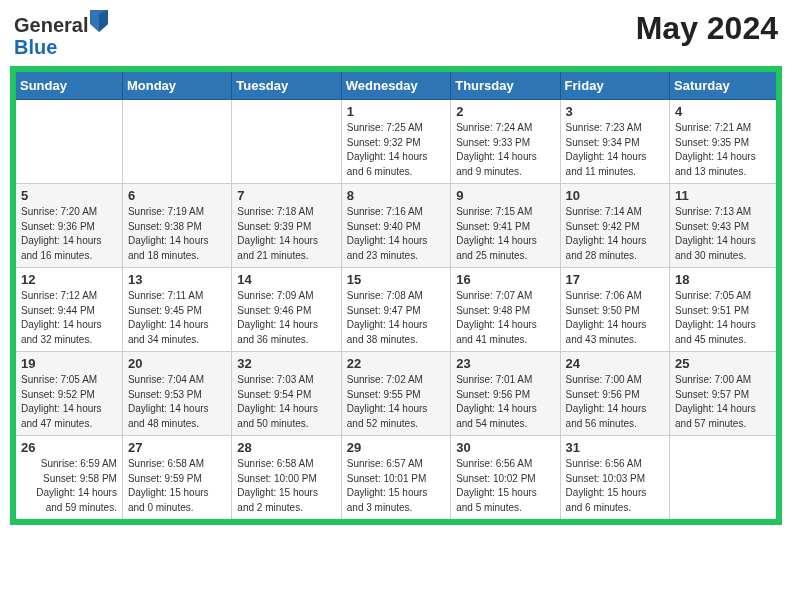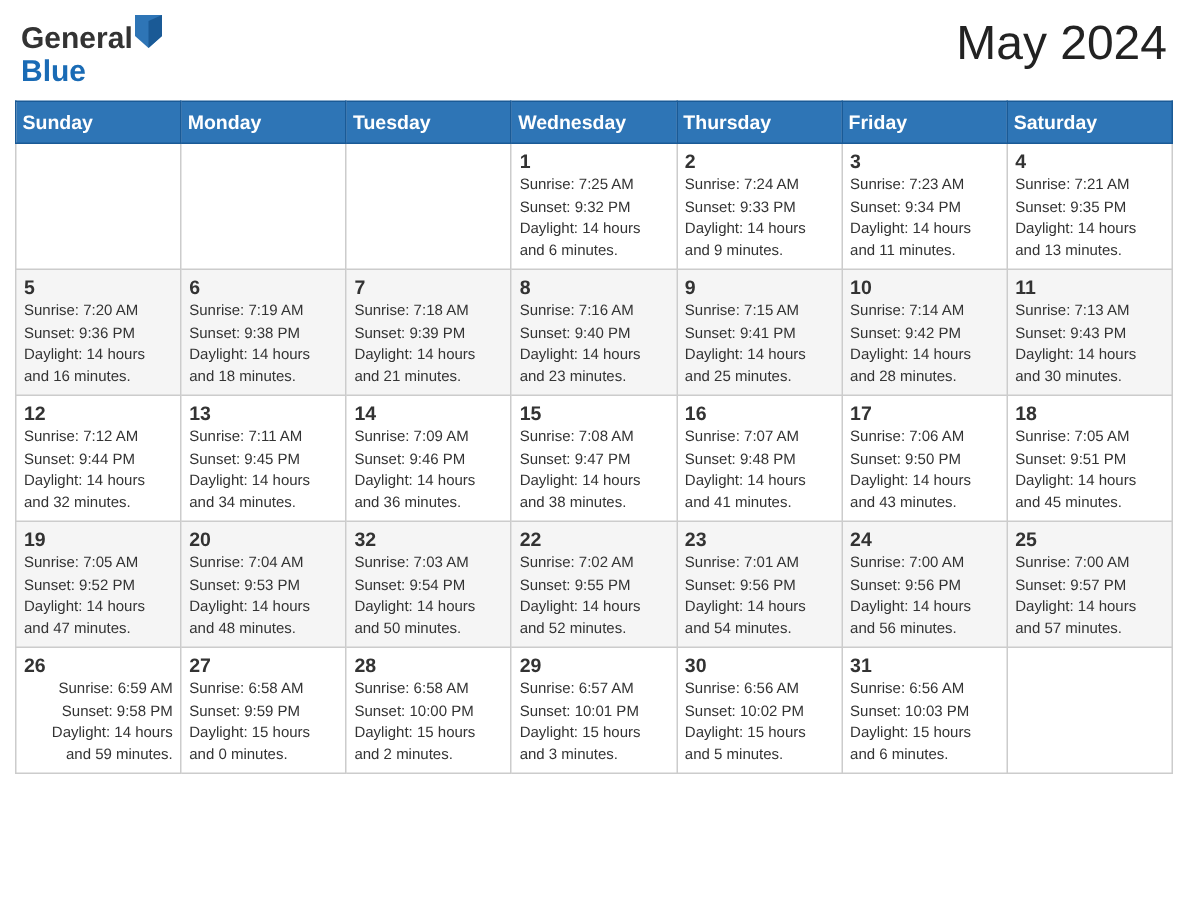--- a/index.html
+++ b/index.html
@@ -31,31 +31,31 @@
     .logo-icon {
       width: 18px;
       height: 22px;
       margin-left: 2px;
     }
     .title-block {
       text-align: right;
     }
     .month-year {
       font-size: 32px;
-      font-weight: normal;
+      font-weight: bold;
       color: #222;
     }
     .location {
       font-size: 15px;
       color: #444;
     }
     .calendar {
       width: 100%;
       border-collapse: collapse;
-      border: 1px solid #22c55e;
+      border: 6px solid #22c55e;
     }
     .calendar th {
       background-color: #2e75b6;
       color: #fff;
       font-size: 13px;
       font-weight: bold;
       padding: 6px 4px;
       text-align: left;
       border: 1px solid #1a5a96;
     }

